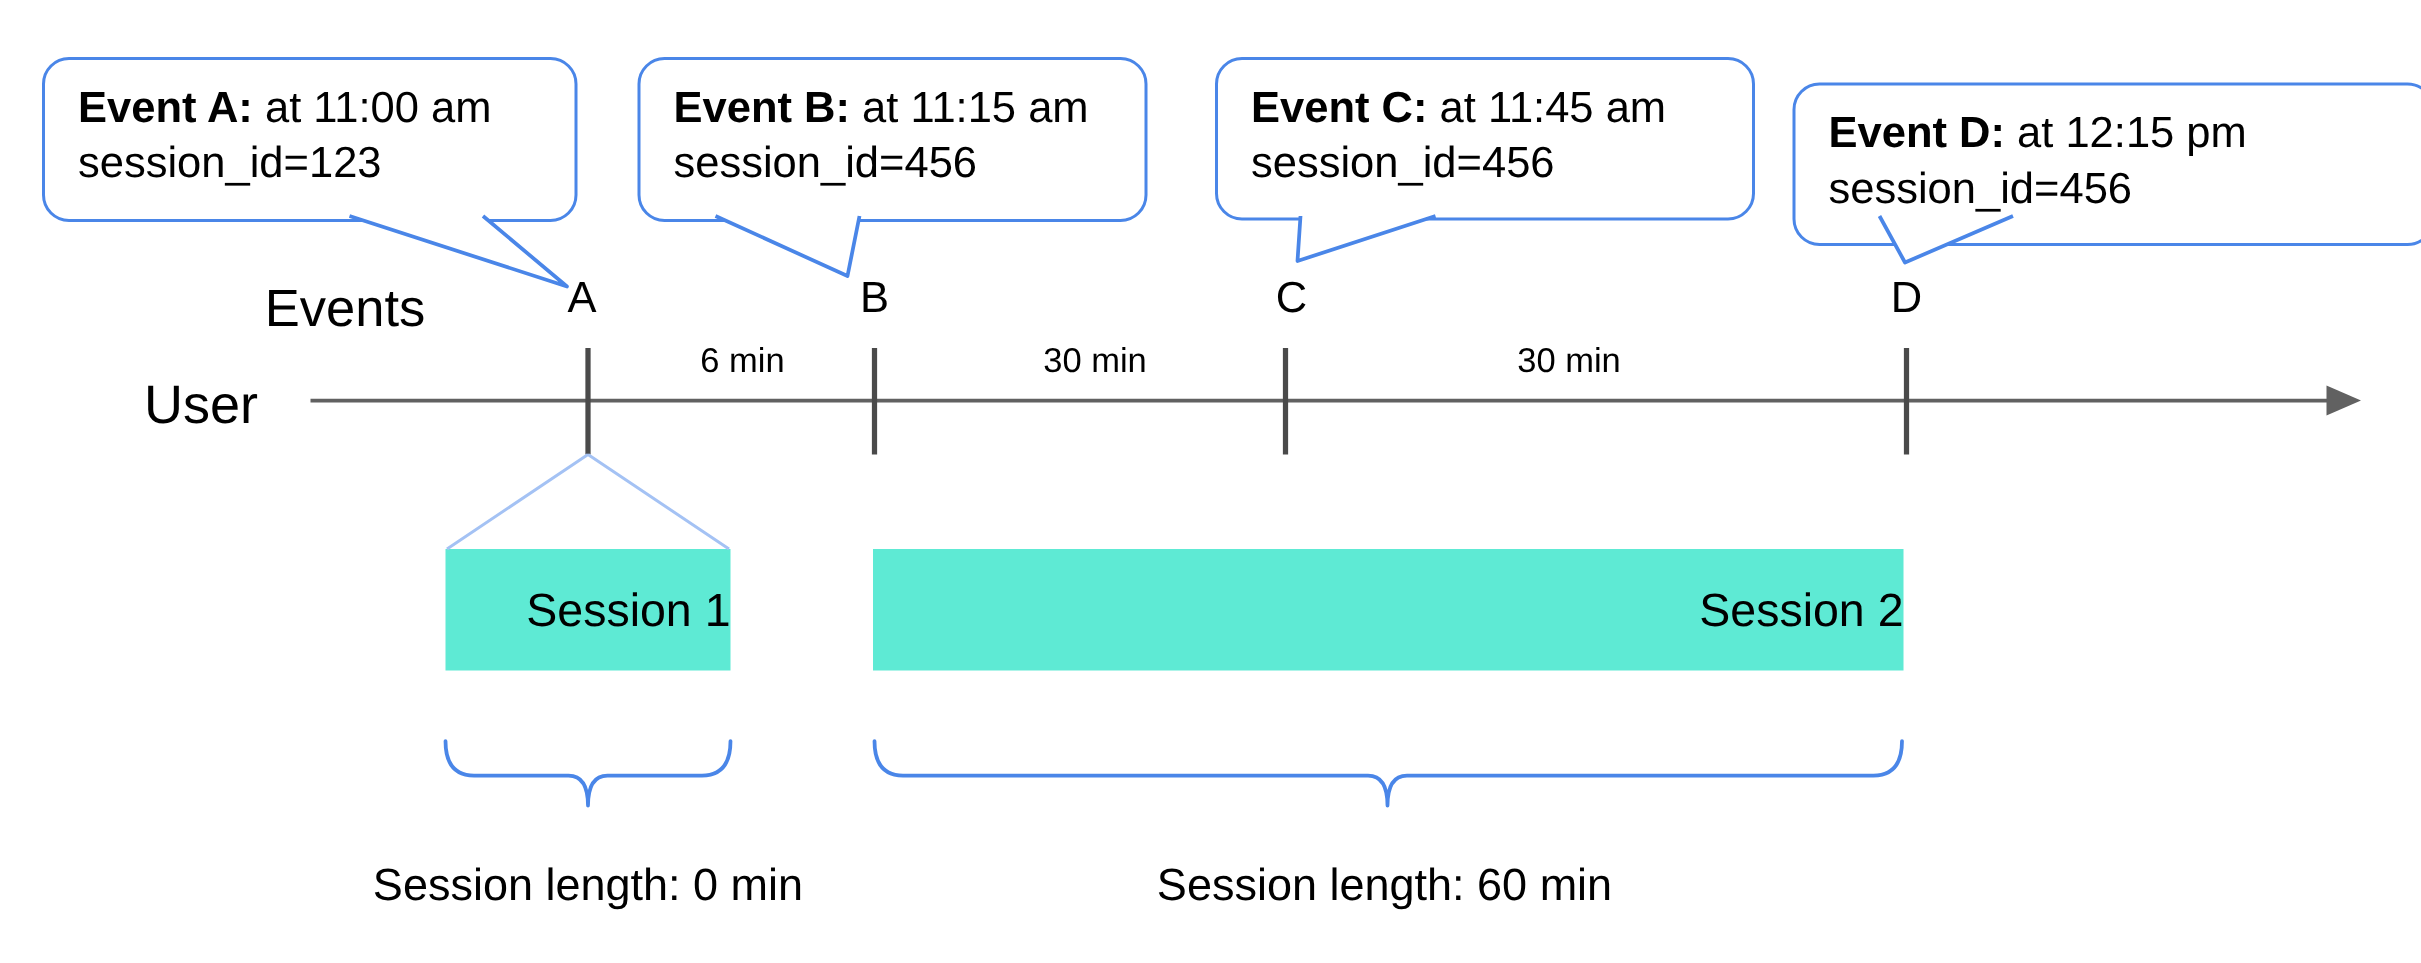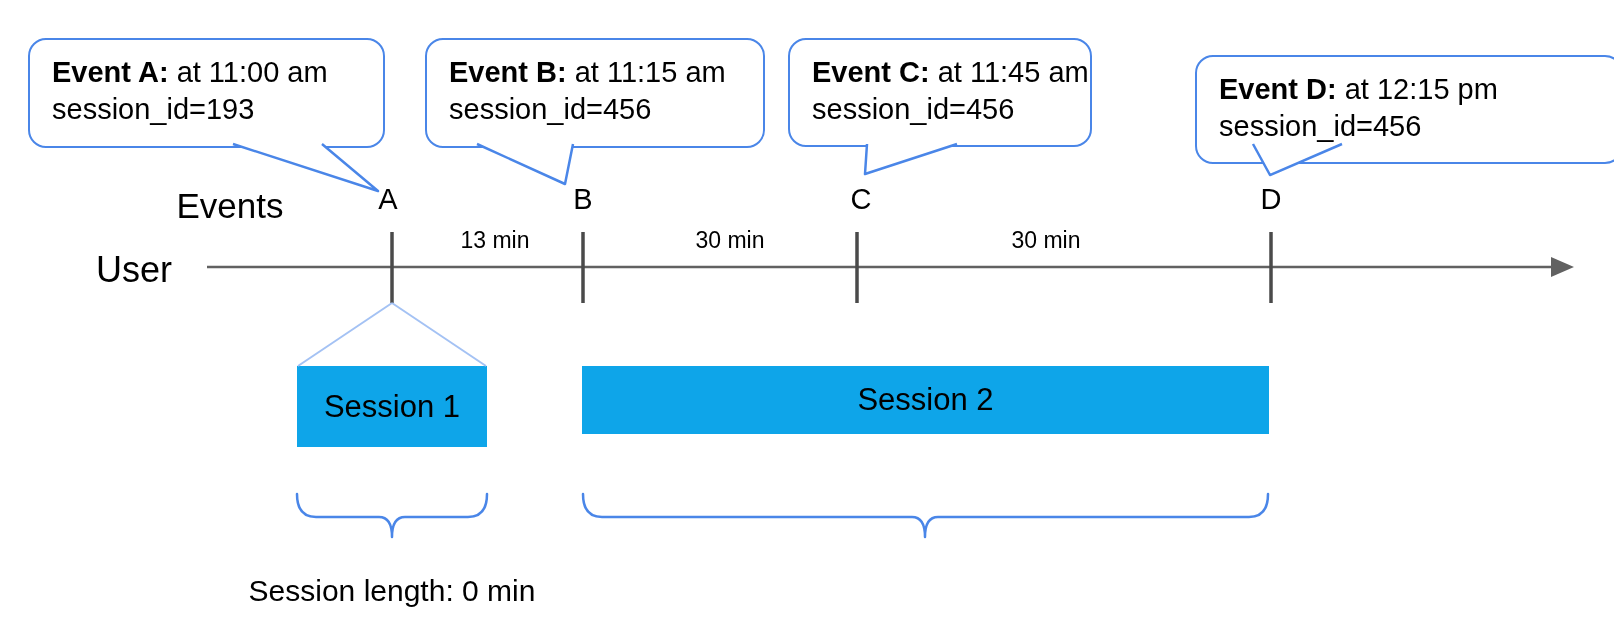--- a/index.html
+++ b/index.html
@@ -23,47 +23,47 @@
     border: 2.5px solid #4a86e8;
     border-radius: 18px;
     padding: 14px 22px;
     font-size: 29px;
     line-height: 37px;
     white-space: nowrap;
   }
   .bubble .t { font-weight: bold; }
   .bubble1 { left: 28px;   top: 38px; width: 357px; height: 110px; }
   .bubble2 { left: 425px;  top: 38px; width: 340px; height: 110px; }
-  .bubble3 { left: 788px;  top: 38px; width: 304px; height: 109px; }
+  .bubble3 { left: 810px;  top: 38px; width: 360px; height: 109px; }
   .bubble4 { left: 1195px; top: 55px; width: 428px; height: 109px; }
 
   
   .events-label { left: 230px; top: 186px; font-size: 35px; }
   .user-label   { left: 96px;  top: 249px; font-size: 36px; text-align: center; }
   .marker { top: 183px; font-size: 29px; }
   .marker-a { left: 388px; }
   .marker-b { left: 583px; }
   .marker-c { left: 861px; }
   .marker-d { left: 1271px; }
   .interval { top: 227px; font-size: 23px; }
   .interval1 { left: 495px; }
   .interval2 { left: 730px; }
   .interval3 { left: 1046px; }
 
   
   .session-box {
     position: absolute;
-    background: #0ea5e9;
+    background: #5eead4;
     display: flex;
     align-items: center;
-    justify-content: center;
+    justify-content: flex-end;
     font-size: 31px;
   }
   .session1 { left: 297px; top: 366px; width: 190px; height: 81px; }
-  .session2 { left: 582px; top: 366px; width: 687px; height: 68px; }
+  .session2 { left: 582px; top: 366px; width: 687px; height: 81px; }
 
   
   .len-label { top: 574px; font-size: 30px; }
   .len1 { left: 392px; }
   .len2 { left: 923px; }
 
   
   .overlay {
     position: absolute;
     left: 0; top: 0;
@@ -71,21 +71,21 @@
     pointer-events: none;
   }
 </style>
 </head>
 <body>
 
 <div class="canvas">
 
   <div class="bubble bubble1">
     <div><span class="t">Event A:</span> <span>at 11:00 am</span></div>
-    <div>session_id=193</div>
+    <div>session_id=123</div>
   </div>
   <div class="bubble bubble2">
     <div><span class="t">Event B:</span> <span>at 11:15 am</span></div>
     <div>session_id=456</div>
   </div>
   <div class="bubble bubble3">
     <div><span class="t">Event C:</span> <span>at 11:45 am</span></div>
     <div>session_id=456</div>
   </div>
   <div class="bubble bubble4">
@@ -94,32 +94,33 @@
   </div>
 
   <div class="abs ctr events-label">Events</div>
   <div class="abs user-label">User</div>
 
   <div class="abs ctr marker marker-a">A</div>
   <div class="abs ctr marker marker-b">B</div>
   <div class="abs ctr marker marker-c">C</div>
   <div class="abs ctr marker marker-d">D</div>
 
-  <div class="abs ctr interval interval1">13 min</div>
+  <div class="abs ctr interval interval1">6 min</div>
   <div class="abs ctr interval interval2">30 min</div>
   <div class="abs ctr interval interval3">30 min</div>
 
   <div class="session-box session1">
     <span>Session 1</span>
   </div>
   <div class="session-box session2">
     <span>Session 2</span>
   </div>
 
   <div class="abs ctr len-label len1">Session length: 0 min</div>
+  <div class="abs ctr len-label len2">Session length: 60 min</div>
 
   <svg class="overlay" viewBox="0 0 1614 642">
 
     <path d="M 233,144 L 378,191 L 322,144" fill="#ffffff" stroke="#4a86e8" stroke-width="2.5" stroke-linejoin="round"></path>
     <path d="M 477,144 L 565,184 L 573,144" fill="#ffffff" stroke="#4a86e8" stroke-width="2.5" stroke-linejoin="round"></path>
     <path d="M 957,144 L 865,174 L 867,144" fill="#ffffff" stroke="#4a86e8" stroke-width="2.5" stroke-linejoin="round"></path>
     <path d="M 1342,144 L 1270,175 L 1253,144" fill="#ffffff" stroke="#4a86e8" stroke-width="2.5" stroke-linejoin="round"></path>
 
     <path d="M 207,267 H 1553" stroke="#616161" stroke-width="2.5" fill="none"></path>
     <polygon points="1551,257 1551,277 1574,267" fill="#616161"></polygon>

